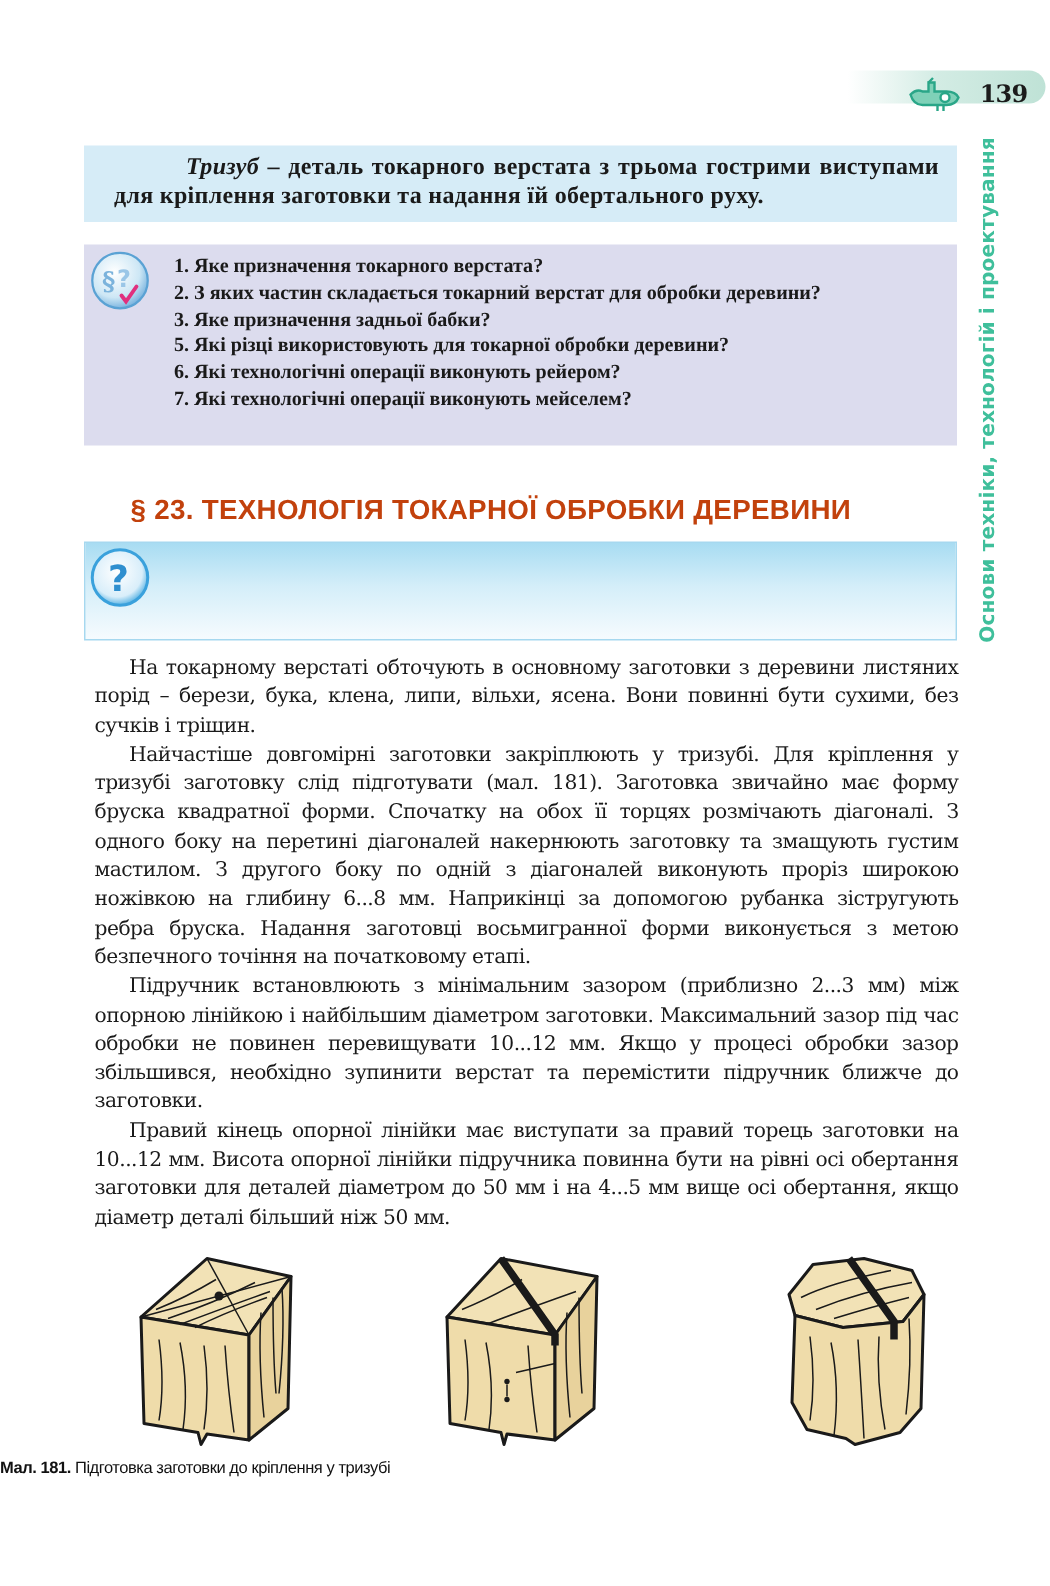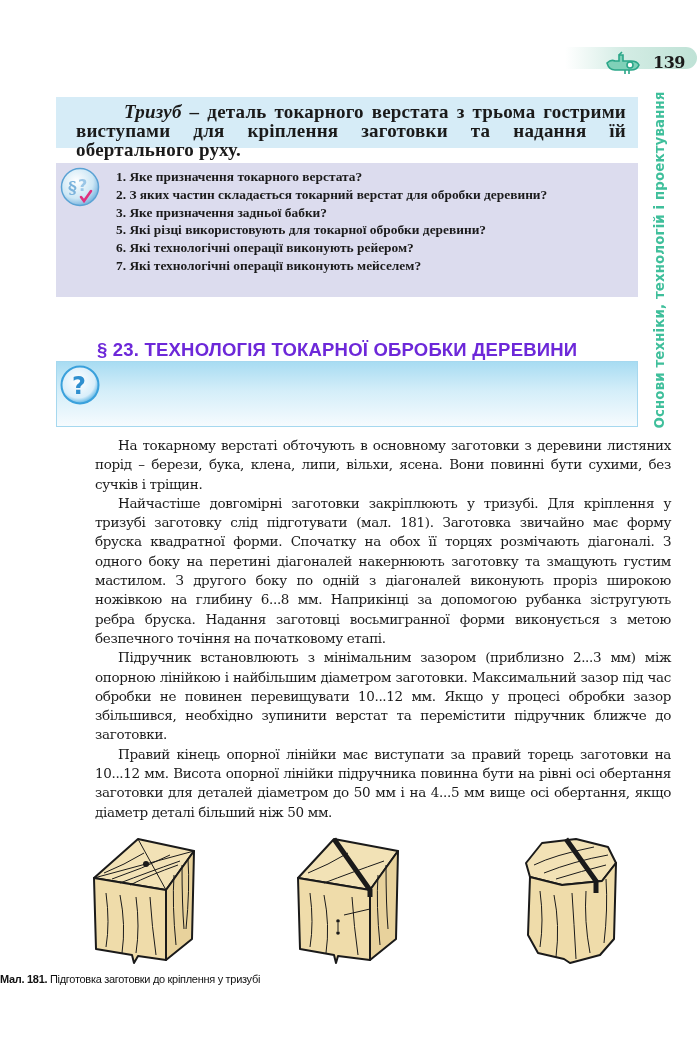--- a/index.html
+++ b/index.html
@@ -15,46 +15,46 @@
 
     .side-strip { position: absolute; left: 648px; top: 85px; width: 22px; height: 350px; }
     .side-strip span { position: absolute; left: 50%; top: 50%; white-space: nowrap;
       transform: translate(-50%, -50%) rotate(-90deg);
       font-family: "DejaVu Sans", sans-serif; font-weight: bold; font-size: 13.4px;
       color: #3fbf9b; letter-spacing: 0.1px; }
 
     .def-box { position: absolute; left: 56px; top: 97px; width: 582px; height: 51px;
       background: #d6ecf7; }
     .def-box p { margin: 0; position: absolute; left: 20px; right: 12px; top: 5px;
-      font-family: "Liberation Serif", serif; font-weight: bold; font-size: 19px; line-height: 19px;
+      font-family: "Liberation Serif", serif; font-weight: bold; font-size: 16px; line-height: 19px;
       text-align: justify; text-indent: 48px; letter-spacing: 0.2px; }
     .def-box p i { font-style: italic; }
 
     .q-box { position: absolute; left: 56px; top: 163px; width: 582px; height: 134px;
       background: #dcdcee; }
     .q-icon { position: absolute; left: 4px; top: 4px; width: 40px; height: 40px; }
     .q-list { position: absolute; left: 60px; top: 5px; margin: 0; padding: 0; list-style: none;
       font-family: "Liberation Serif", serif; font-weight: bold; font-size: 13.4px; line-height: 17.8px; }
     .q-list li { white-space: nowrap; }
 
-    .section-title { position: absolute; left: 80px; top: 322px; margin: 17px;
+    .section-title { position: absolute; left: 80px; top: 322px; margin: 7px;
       font-family: "Liberation Sans", sans-serif; font-weight: bold; font-size: 18.5px;
-      color: #6d28d9; letter-spacing: 0.2px; }
+      color: #c2410c; letter-spacing: 0.2px; }
 
     .pre-box { position: absolute; left: 56px; top: 361px; width: 582px; height: 66px;
       background: linear-gradient(180deg, #a8dcf2 0%, #d4eef9 45%, #f6fbfe 100%);
       border: 1px solid #a6d8ef; box-sizing: border-box; }
     .pre-icon { position: absolute; left: 3px; top: 3px; width: 40px; height: 40px; }
     .pre-list { position: absolute; left: 60px; top: 6px; margin: 0; padding: 0; list-style: none;
       font-family: "Liberation Sans", sans-serif; font-weight: bold; font-size: 12.6px; line-height: 17px;
       letter-spacing: -0.2px; }
     .pre-list li { }
     .pre-list .cont { padding-left: 20px; }
 
-    .body-text { position: absolute; left: 63px; top: 436px; width: 576px; margin-left: 32px; }
+    .body-text { position: absolute; left: 63px; top: 436px; width: 576px; }
     .body-text p { margin: 0; font-family: "DejaVu Serif", serif; font-size: 13.5px; line-height: 19.3px;
       text-align: justify; text-indent: 23px; letter-spacing: -0.35px; }
 
     .figure { position: absolute; left: 80px; top: 835px; width: 560px; height: 135px; }
     .figure svg { position: absolute; top: 0; }
     .caption { position: absolute; left: 0; width: 700px; top: 973px; text-align: left;
       font-family: "Liberation Sans", sans-serif; font-size: 11px; color: #111; letter-spacing: -0.3px; }
     .caption b { font-weight: bold; }
   </style>
 </head>

